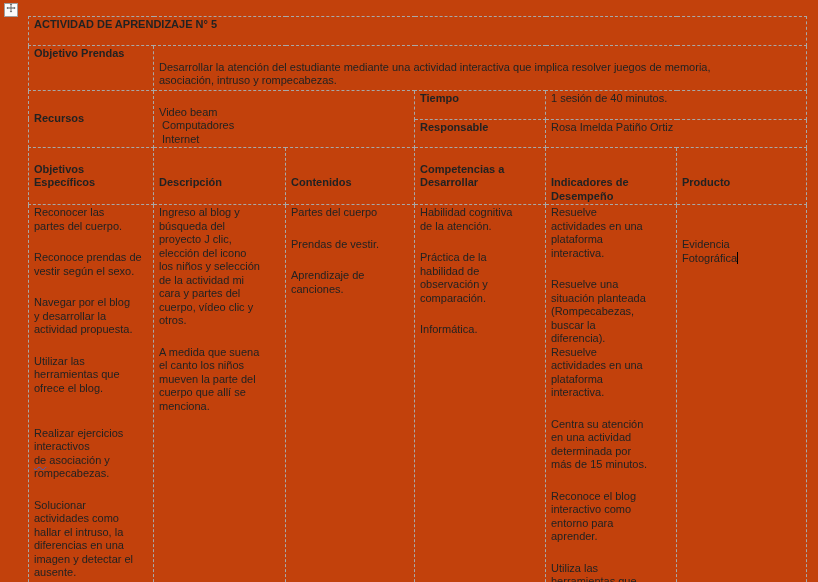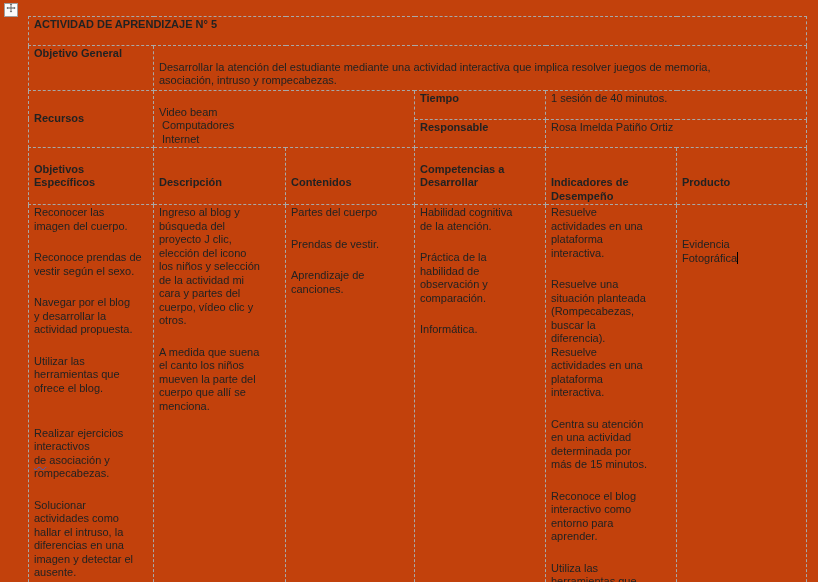--- a/index.html
+++ b/index.html
@@ -83,21 +83,21 @@
 
     <tbody>
         <tr style="height:29px">
       <td colspan="6" class="b">
         <span>ACTIVIDAD DE APRENDIZAJE N° 5</span>
       </td>
     </tr>
 
     <tr style="height:45px">
       <td class="b">
-        <span>Objetivo General</span>
+        <span>Objetivo Prendas</span>
       </td>
       <td colspan="5" class="pre">
         <span>Desarrollar la atención del estudiante mediante una actividad interactiva que implica resolver juegos de memoria,
 asociación, intruso y rompecabezas.</span>
       </td>
     </tr>
 
     <tr style="height:23px">
       <td rowspan="2" class="b" style="vertical-align:middle">
         <span>Recursos</span>
@@ -149,21 +149,21 @@
       <td class="b pre">
         <span>
 Producto</span>
       </td>
     </tr>
 
     <tr style="height:400px">
       <td>
         <div>
               <div class="para">Reconocer las
-imagen del cuerpo.</div>
+partes del cuerpo.</div>
               <div class="para">Reconoce prendas de
 vestir según el sexo.</div>
               <div class="para">Navegar por el blog
 y desarrollar la
 actividad propuesta.</div>
               <div class="para">Utilizar las
 herramientas que
 ofrece el blog.</div>
             </div>
         <div class="para">

